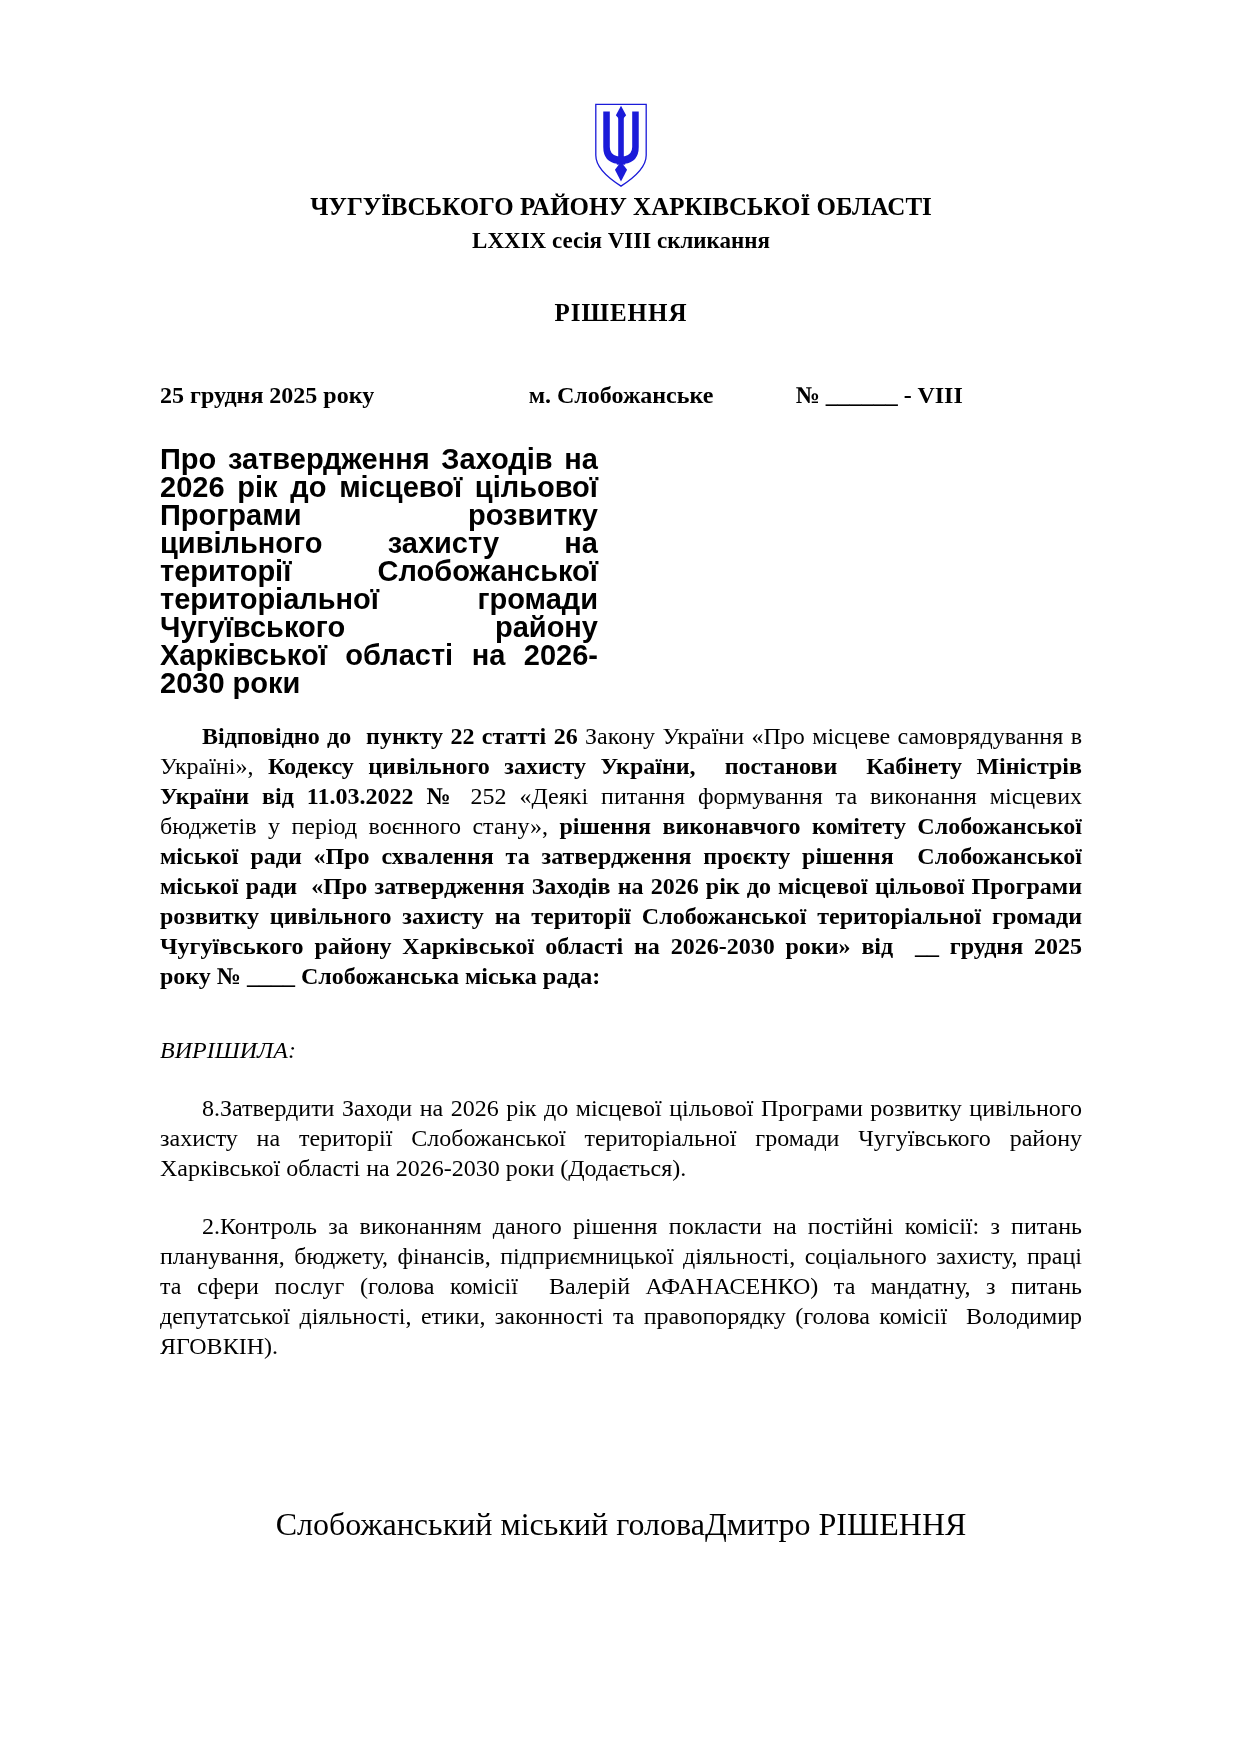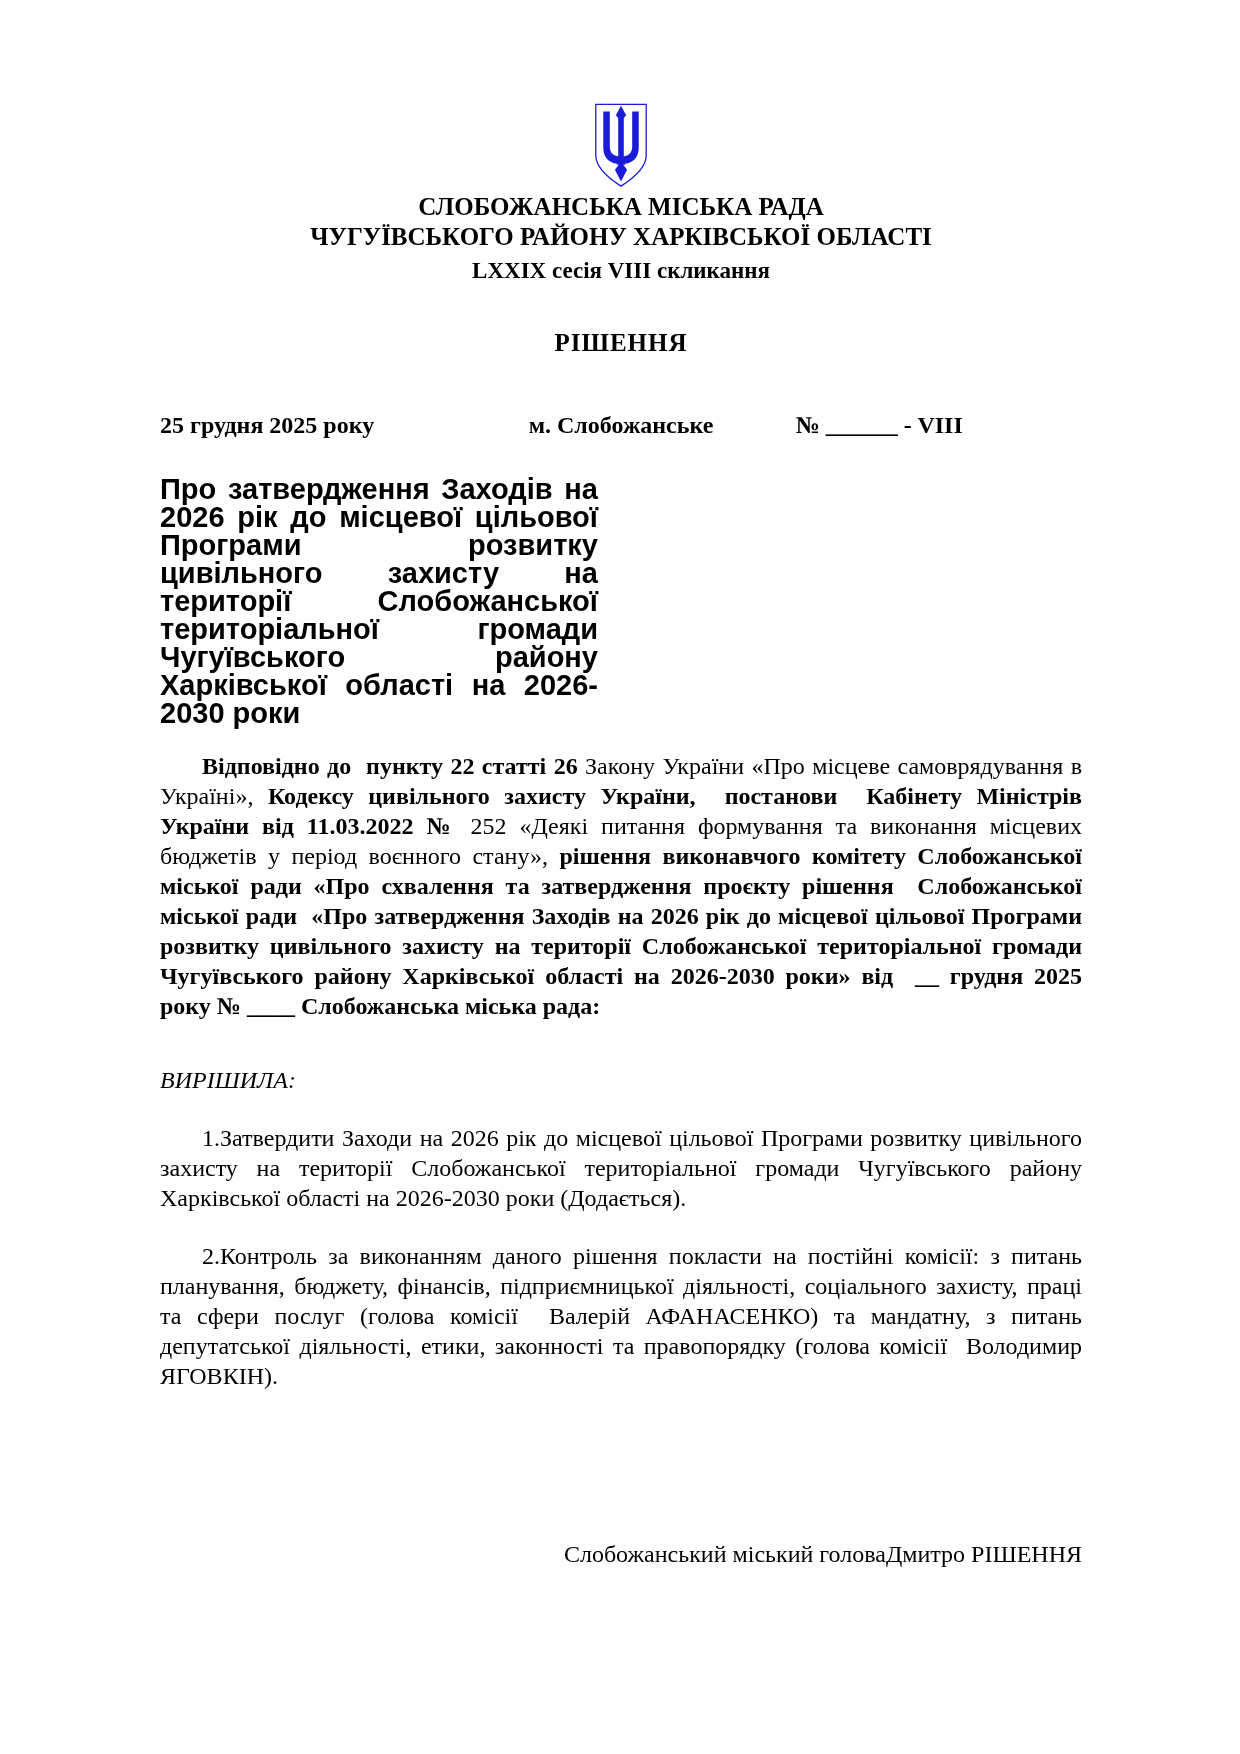--- a/index.html
+++ b/index.html
@@ -31,22 +31,22 @@
   .para {
     margin:0; margin-top:28px;
     font-size:24px; line-height:30px;
     text-align:justify; text-indent:42px;
     white-space:pre-wrap;
   }
   .preamble { margin-top:24px; }
   .b { font-weight:bold; }
   .resolved { margin-top:44px; font-size:24px; line-height:30px;font-style:italic; }
   .sig-row {
-    margin-top:148px; display:flex; justify-content:flex-end;
-    font-size:24px; line-height:30px;
+    margin-top:148px; display:flex; justify-content:center;
+    font-size:32px; line-height:30px;
   }
 </style>
 </head>
 <body>
 
 <div class="page">
 
   <div class="emblem-wrap">
     <svg viewBox="0 0 60 92" xmlns="http://www.w3.org/2000/svg" aria-hidden="true">
       <path d="M3 1.5 H57 V56 Q57 72 30 89 Q3 72 3 56 Z" fill="none" stroke="#1b1bd9" stroke-width="1.4"></path>
@@ -54,41 +54,40 @@
         <path d="M11 9 H18 V47 Q18 55 26 57 V65 Q11 63 11 47 Z"></path>
         <path d="M49 9 H42 V47 Q42 55 34 57 V65 Q49 63 49 47 Z"></path>
         <path d="M27 15 H33 V58 H27 Z"></path>
         <path d="M30 3 L35.5 13 L30 19.5 L24.5 13 Z"></path>
         <path d="M25.5 57 H34.5 V66 H25.5 Z"></path>
         <path d="M30 63 L36.5 71.5 L30 84 L23.5 71.5 Z"></path>
       </g>
     </svg>
   </div>
 
-  <div class="org-line center">СЛОБОЖАНСЬКА МІСЬКА РАДА</div>
 
   <div class="org-line center">ЧУГУЇВСЬКОГО РАЙОНУ ХАРКІВСЬКОЇ ОБЛАСТІ</div>
 
   <div class="session-line center">LXXIX сесія VIII скликання</div>
 
   <div class="doc-type center">РІШЕННЯ</div>
 
   <div class="meta-row">
     <span class="m-date">25 грудня 2025 року</span>
     <span class="m-place">м. Слобожанське</span>
     <span class="m-num">№ ______ - VIII</span>
   </div>
 
   <p class="subject">Про затвердження Заходів на 2026 рік до місцевої цільової Програми розвитку цивільного захисту на території Слобожанської територіальної громади Чугуївського району Харківської області на 2026-2030 роки</p>
 
   <p class="para preamble"><span class="b">Відповідно до  пункту 22 статті 26 </span><span>Закону України «Про місцеве самоврядування в Україні», </span><span class="b">Кодексу цивільного захисту України,  постанови  Кабінету Міністрів України від 11.03.2022 № </span><span>252 «Деякі питання формування та виконання місцевих бюджетів у період воєнного стану», </span><span class="b">рішення виконавчого комітету Слобожанської міської ради «Про схвалення та затвердження проєкту рішення  Слобожанської міської ради  «Про затвердження Заходів на 2026 рік до місцевої цільової Програми розвитку цивільного захисту на території Слобожанської територіальної громади Чугуївського району Харківської області на 2026-2030 роки» від  __ грудня 2025 року № ____ Слобожанська міська рада:</span></p>
 
   <div class="resolved">ВИРІШИЛА:</div>
 
-  <p class="para">1.Затвердити Заходи на 2026 рік до місцевої цільової Програми розвитку цивільного захисту на території Слобожанської територіальної громади Чугуївського району Харківської області на 2026-2030 роки (Додається).</p>
+  <p class="para">8.Затвердити Заходи на 2026 рік до місцевої цільової Програми розвитку цивільного захисту на території Слобожанської територіальної громади Чугуївського району Харківської області на 2026-2030 роки (Додається).</p>
 
   <p class="para">2.Контроль за виконанням даного рішення покласти на постійні комісії: з питань планування, бюджету, фінансів, підприємницької діяльності, соціального захисту, праці та сфери послуг (голова комісії  Валерій АФАНАСЕНКО) та мандатну, з питань депутатської діяльності, етики, законності та правопорядку (голова комісії  Володимир ЯГОВКІН).</p>
 
   <div class="sig-row">
     <span>Слобожанський міський  голова</span>
     <span>Дмитро РІШЕННЯ</span>
   </div>
 
 </div>
 

